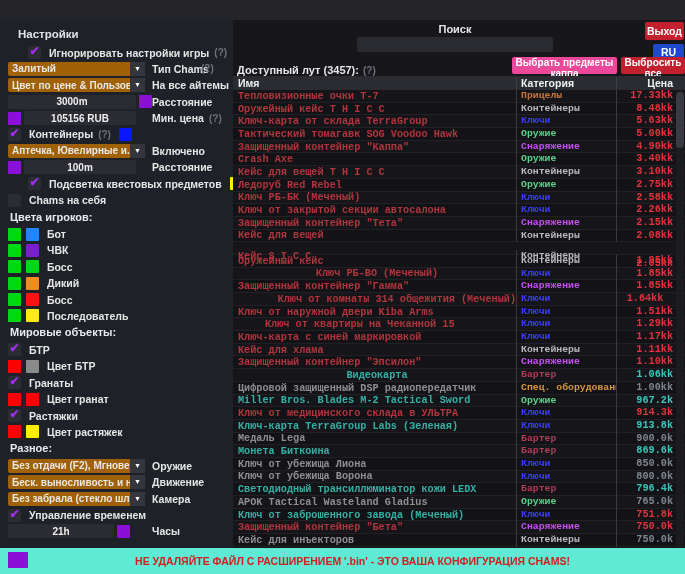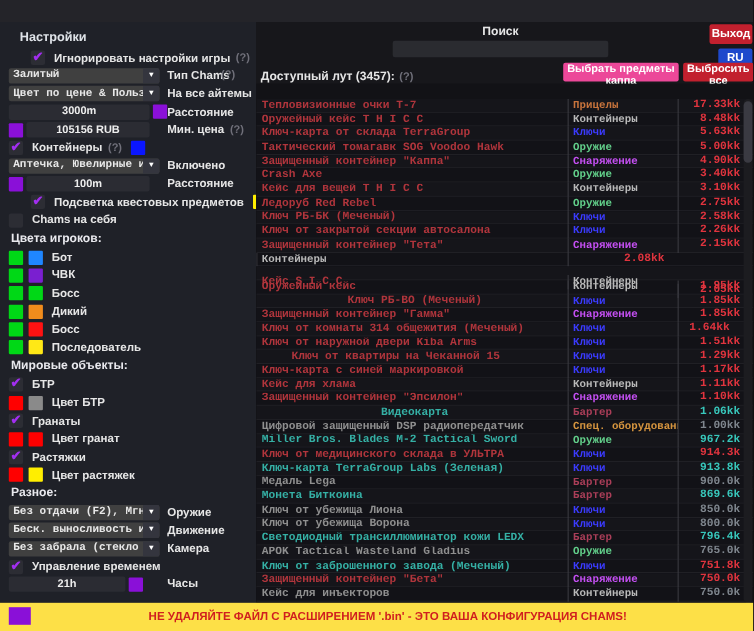--- a/index.html
+++ b/index.html
@@ -16,21 +16,21 @@
   .win-title { padding:8px 0 6px 18px; font-size:11.5px; color:#dfe3e8; }
   .controls { padding-left:8px; }
   .ctl { position:relative; height:13px; margin:0 0 3.4px 0; display:flex; align-items:center; }
   .ctl.ind { padding-left:20px; }
   .cb { width:13px; height:13px; background:#2c2d34; border-radius:2px; flex:0 0 13px;
         color:#a22ef0; font-size:12px; line-height:11px; text-align:center; }
   .lbl { margin-left:8px; font-size:10.5px; white-space:nowrap; }
   .help { margin-left:5px; font-size:10px; color:#70707a; }
   .sw { width:13px; height:13px; border-radius:1px; flex:0 0 13px; }
   .sw.after { margin-left:8px; }
-  .combo { width:137px; height:14px; background:#404040; border-radius:2px; display:flex; align-items:center; overflow:hidden; flex:0 0 137px;font-family:Liberation Mono, monospace; }
+  .combo { width:137px; height:14px; background:#a16207; border-radius:2px; display:flex; align-items:center; overflow:hidden; flex:0 0 137px; }
   .combo .cval { flex:1; font-size:10px; padding-left:4px; white-space:nowrap; overflow:hidden; color:#e8e8e8; }
   .combo .arr { flex:0 0 15px; height:14px; background:#34353e; color:#fff; font-size:7px; line-height:14px; text-align:center; }
   .inputbox { height:14px; background:#2b2c33; border-radius:2px; font-size:10px; color:#eee;
               display:flex; align-items:center; justify-content:center; white-space:nowrap; }
   .fixlbl { position:absolute; left:144px; font-size:10.5px; white-space:nowrap; }
   .head-row { margin:4px 0 5px 2px; font-size:11px; color:#e9e9ee; height:12px; }
 
   
   .main { position:absolute; left:233px; top:20px; width:452px; height:528px; background:#17171b; }
   .search-label { position:absolute; left:122px; top:3px; width:200px; text-align:center; font-size:11px; }
@@ -54,21 +54,21 @@
   .r:nth-child(odd) { background:#15151a; }
   .r:nth-child(even){ background:#121217; }
   .cell { white-space:nowrap; overflow:hidden; }
   .nm { padding-left:5px; }
   .ct { padding-left:4px; border-left:1px solid #3a3a40; height:12.7px; line-height:12.7px; font-size:9.8px; }
   .pr { text-align:right; padding-right:12px; border-left:1px solid #3a3a40; height:12.7px; line-height:12.7px; }
   .scrollbar { position:absolute; right:1px; top:14px; width:8px; height:458px; background:#1c1c20; border-radius:4px; }
   .thumb { position:absolute; left:0; top:2px; width:8px; height:56px; background:#3a3a42; border-radius:4px; }
 
   
-  .footer { position:absolute; left:0; top:548px; width:685px; height:26px; background:#fde047; }
+  .footer { position:absolute; left:0; top:548px; width:685px; height:26px; background:#5eead4; }
   .warn { position:absolute; left:60px; right:40px; top:7px; text-align:center; font-size:10.5px; color:#d01f1f; white-space:nowrap; }
   .foot-sw { position:absolute; left:8px; top:4px; width:20px; height:16px; }
 </style>
 </head>
 <body>
 
 <div class="app">
   <div class="topstrip"></div>
 
   <aside class="sidebar">
@@ -230,20 +230,25 @@
     <input class="search-input" value="" style="">
     <button class="btn btn-exit">Выход</button>
     <button class="btn btn-lang">RU</button>
 
     <div class="loot-title">Доступный лут (3457):</div>
     <div class="loot-help">(?)</div>
     <button class="btn btn-kappa">Выбрать предметы каппа</button>
     <button class="btn btn-discard">Выбросить все</button>
 
     <div class="table">
+      <div class="trow thead">
+        <div class="c">Имя</div>
+        <div class="c ct-h" style="padding-left:4px;border-left:1px solid #3d3d44;">Категория</div>
+        <div class="c c3" style="border-left:1px solid #3d3d44;">Цена</div>
+      </div>
       <div class="tbody" id="tbody">
           <div class="trow r">
             <div class="cell nm" style="color: rgb(176, 53, 60);">Тепловизионные очки Т-7</div>
             <div class="cell ct" style="color: rgb(200, 116, 60);">Прицелы</div>
             <div class="cell pr" style="color: rgb(224, 52, 62);">17.33kk</div>
           </div>
           <div class="trow r">
             <div class="cell nm" style="color: rgb(176, 53, 60);">Оружейный кейс T H I C C</div>
             <div class="cell ct" style="color: rgb(185, 185, 185);">Контейнеры</div>
             <div class="cell pr" style="color: rgb(224, 52, 62);">8.48kk</div>
@@ -287,20 +292,21 @@
             <div class="cell nm" style="color: rgb(176, 53, 60);">Ключ от закрытой секции автосалона</div>
             <div class="cell ct" style="color: rgb(59, 59, 255);">Ключи</div>
             <div class="cell pr" style="color: rgb(224, 52, 62);">2.26kk</div>
           </div>
           <div class="trow r">
             <div class="cell nm" style="color: rgb(176, 53, 60);">Защищенный контейнер "Тета"</div>
             <div class="cell ct" style="color: rgb(196, 79, 242);">Снаряжение</div>
             <div class="cell pr" style="color: rgb(224, 52, 62);">2.15kk</div>
           </div>
           <div class="trow r">
+            <div class="cell nm" style="color: rgb(176, 53, 60);">Кейс для вещей</div>
             <div class="cell ct" style="color: rgb(185, 185, 185);">Контейнеры</div>
             <div class="cell pr" style="color: rgb(224, 52, 62);">2.08kk</div>
           </div>
           <div class="trow r">
             <div class="cell nm" style="color: rgb(176, 53, 60);">Кейс S I C C</div>
             <div class="cell ct" style="color: rgb(185, 185, 185);">Контейнеры</div>
             <div class="cell pr" style="color: rgb(224, 52, 62); margin-top: 16px;">2.05kk</div>
           </div>
           <div class="trow r">
             <div class="cell nm" style="color: rgb(176, 53, 60);">Оружейный кейс</div>
@@ -311,21 +317,21 @@
             <div class="cell nm" style="color: rgb(176, 53, 60); text-align: center;">Ключ РБ-ВО (Меченый)</div>
             <div class="cell ct" style="color: rgb(59, 59, 255);">Ключи</div>
             <div class="cell pr" style="color: rgb(224, 52, 62);">1.85kk</div>
           </div>
           <div class="trow r">
             <div class="cell nm" style="color: rgb(176, 53, 60);">Защищенный контейнер "Гамма"</div>
             <div class="cell ct" style="color: rgb(196, 79, 242);">Снаряжение</div>
             <div class="cell pr" style="color: rgb(224, 52, 62);">1.85kk</div>
           </div>
           <div class="trow r">
-            <div class="cell nm" style="color: rgb(176, 53, 60);">Ключ от комнаты 314 общежития (Меченый)</div>
+            <div class="cell nm" style="color: rgb(176, 53, 60); text-align: right;">Ключ от комнаты 314 общежития (Меченый)</div>
             <div class="cell ct" style="color: rgb(59, 59, 255);">Ключи</div>
             <div class="cell pr" style="color: rgb(224, 52, 62); text-align: center;">1.64kk</div>
           </div>
           <div class="trow r">
             <div class="cell nm" style="color: rgb(176, 53, 60);">Ключ от наружной двери Kiba Arms</div>
             <div class="cell ct" style="color: rgb(59, 59, 255);">Ключи</div>
             <div class="cell pr" style="color: rgb(224, 52, 62);">1.51kk</div>
           </div>
           <div class="trow r">
             <div class="cell nm" style="color: rgb(176, 53, 60); padding-left: 32px;">Ключ от квартиры на Чеканной 15</div>

